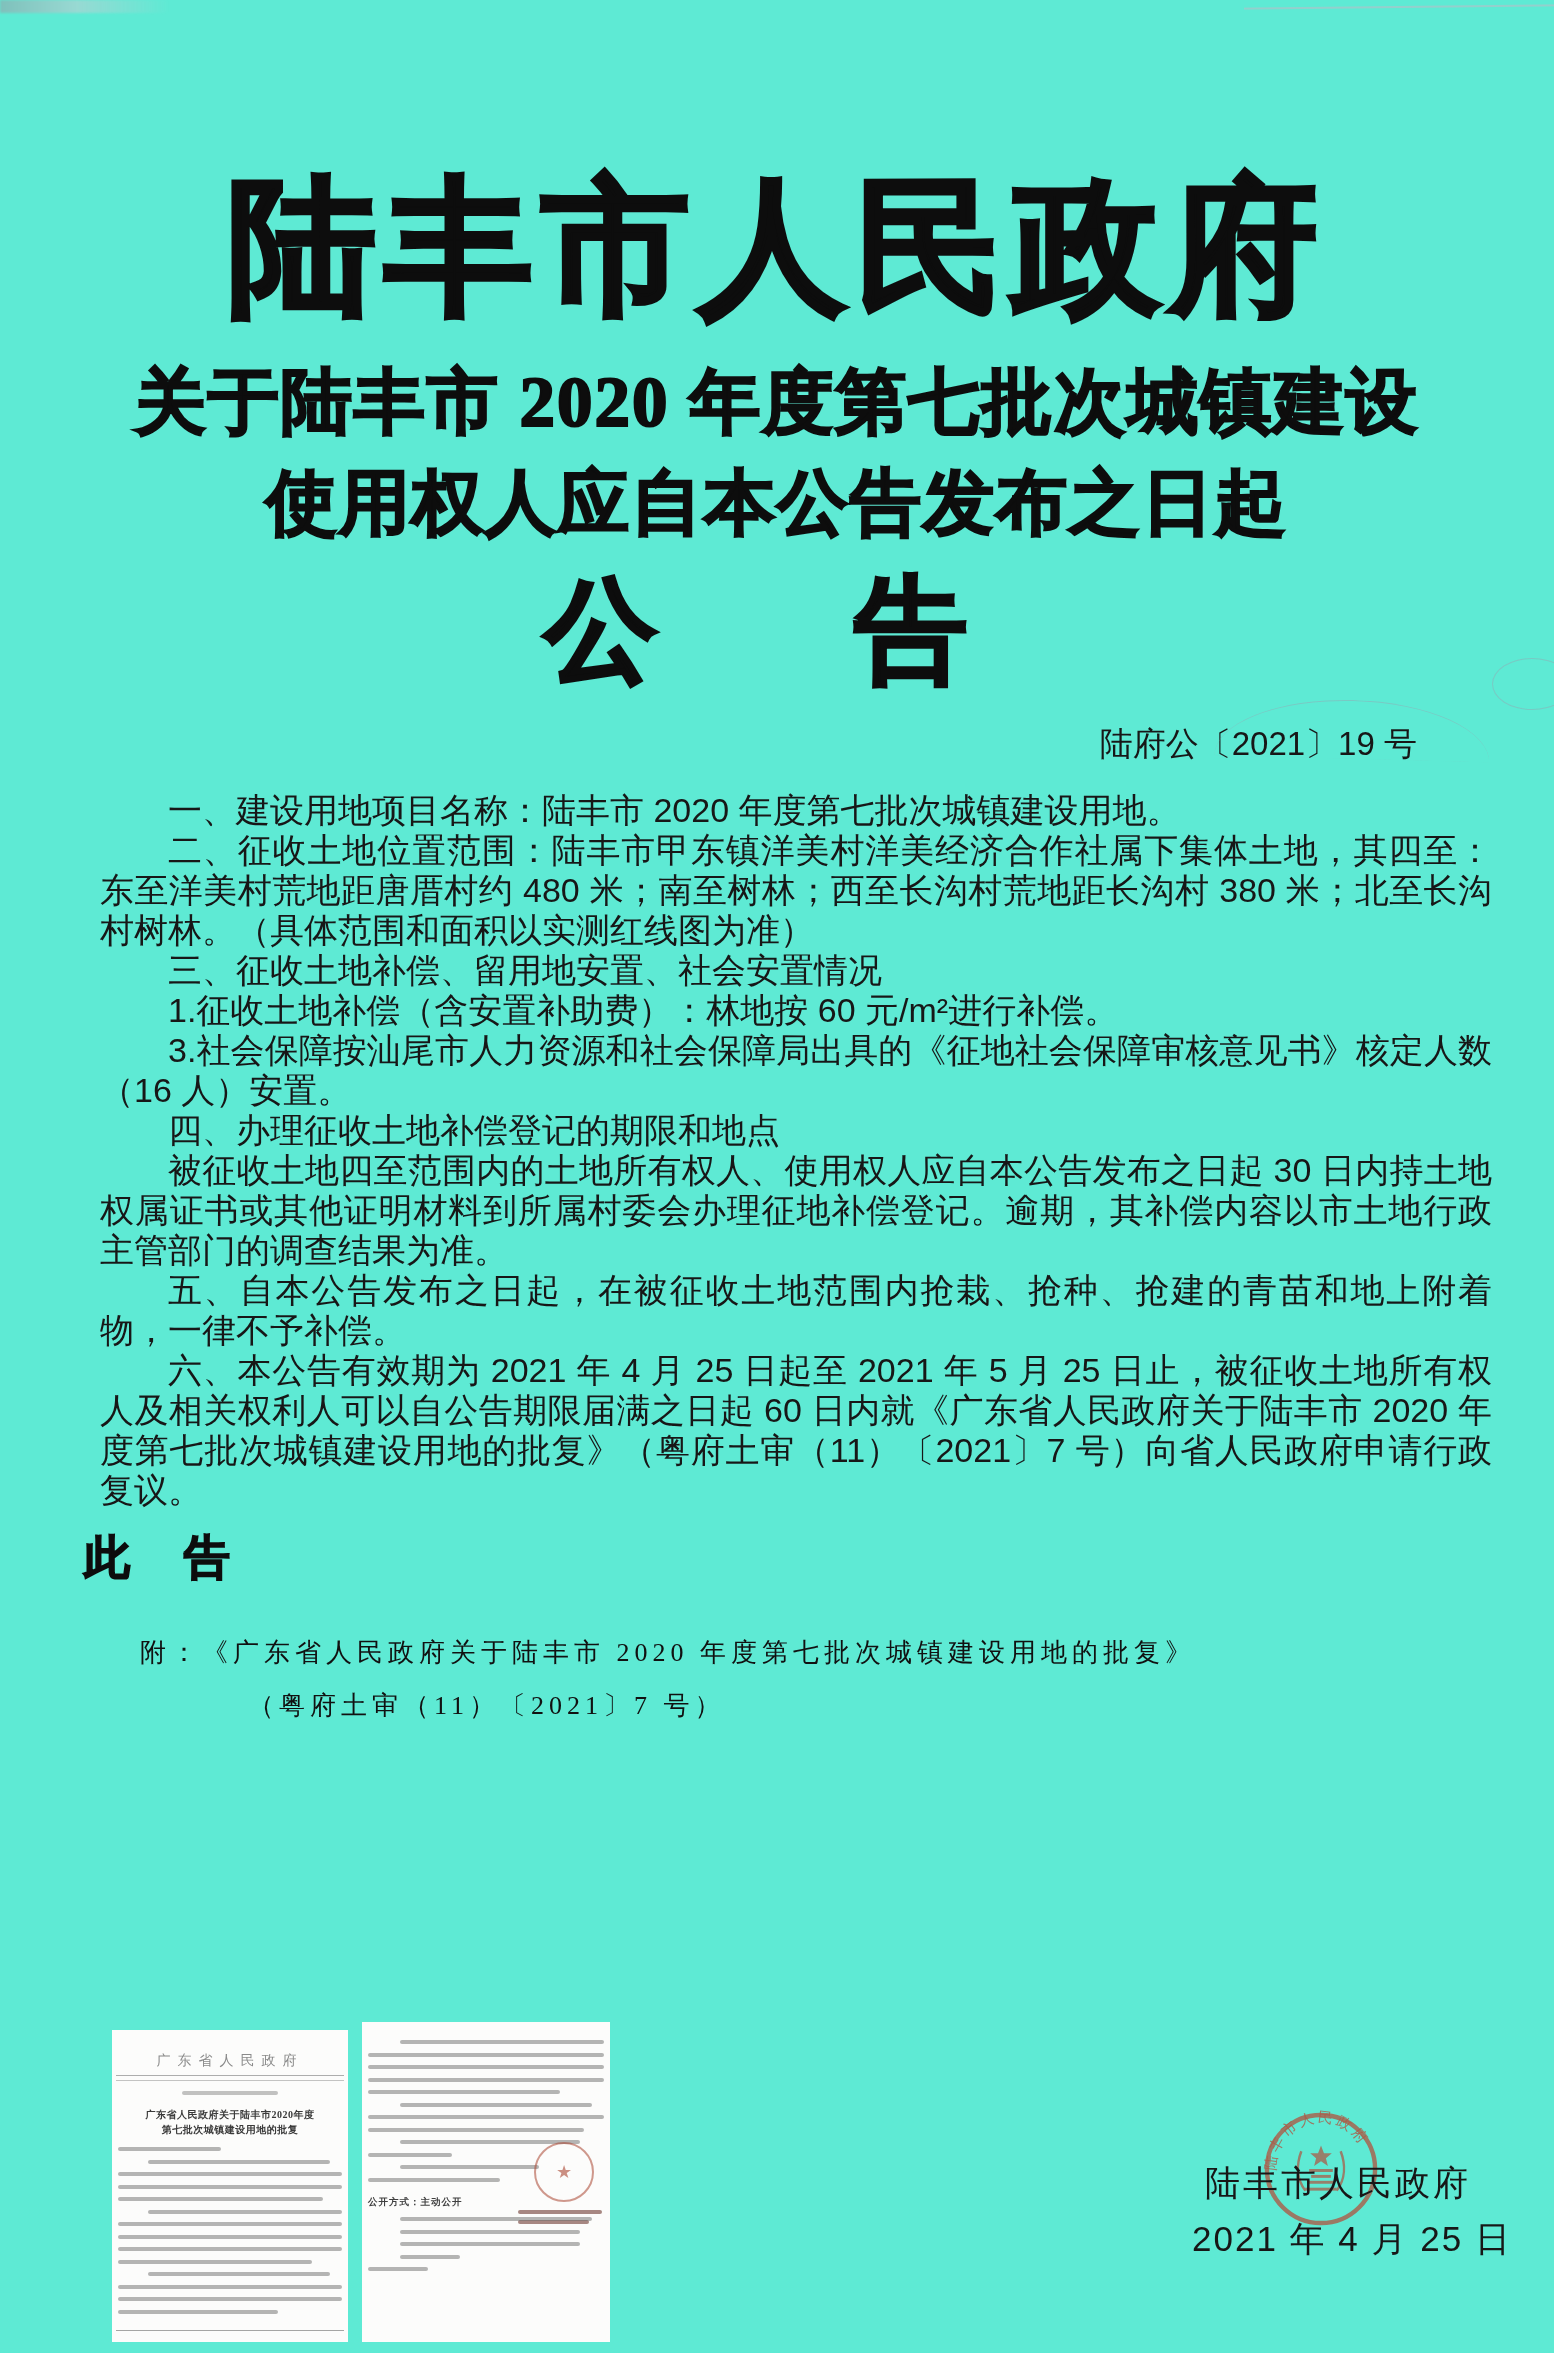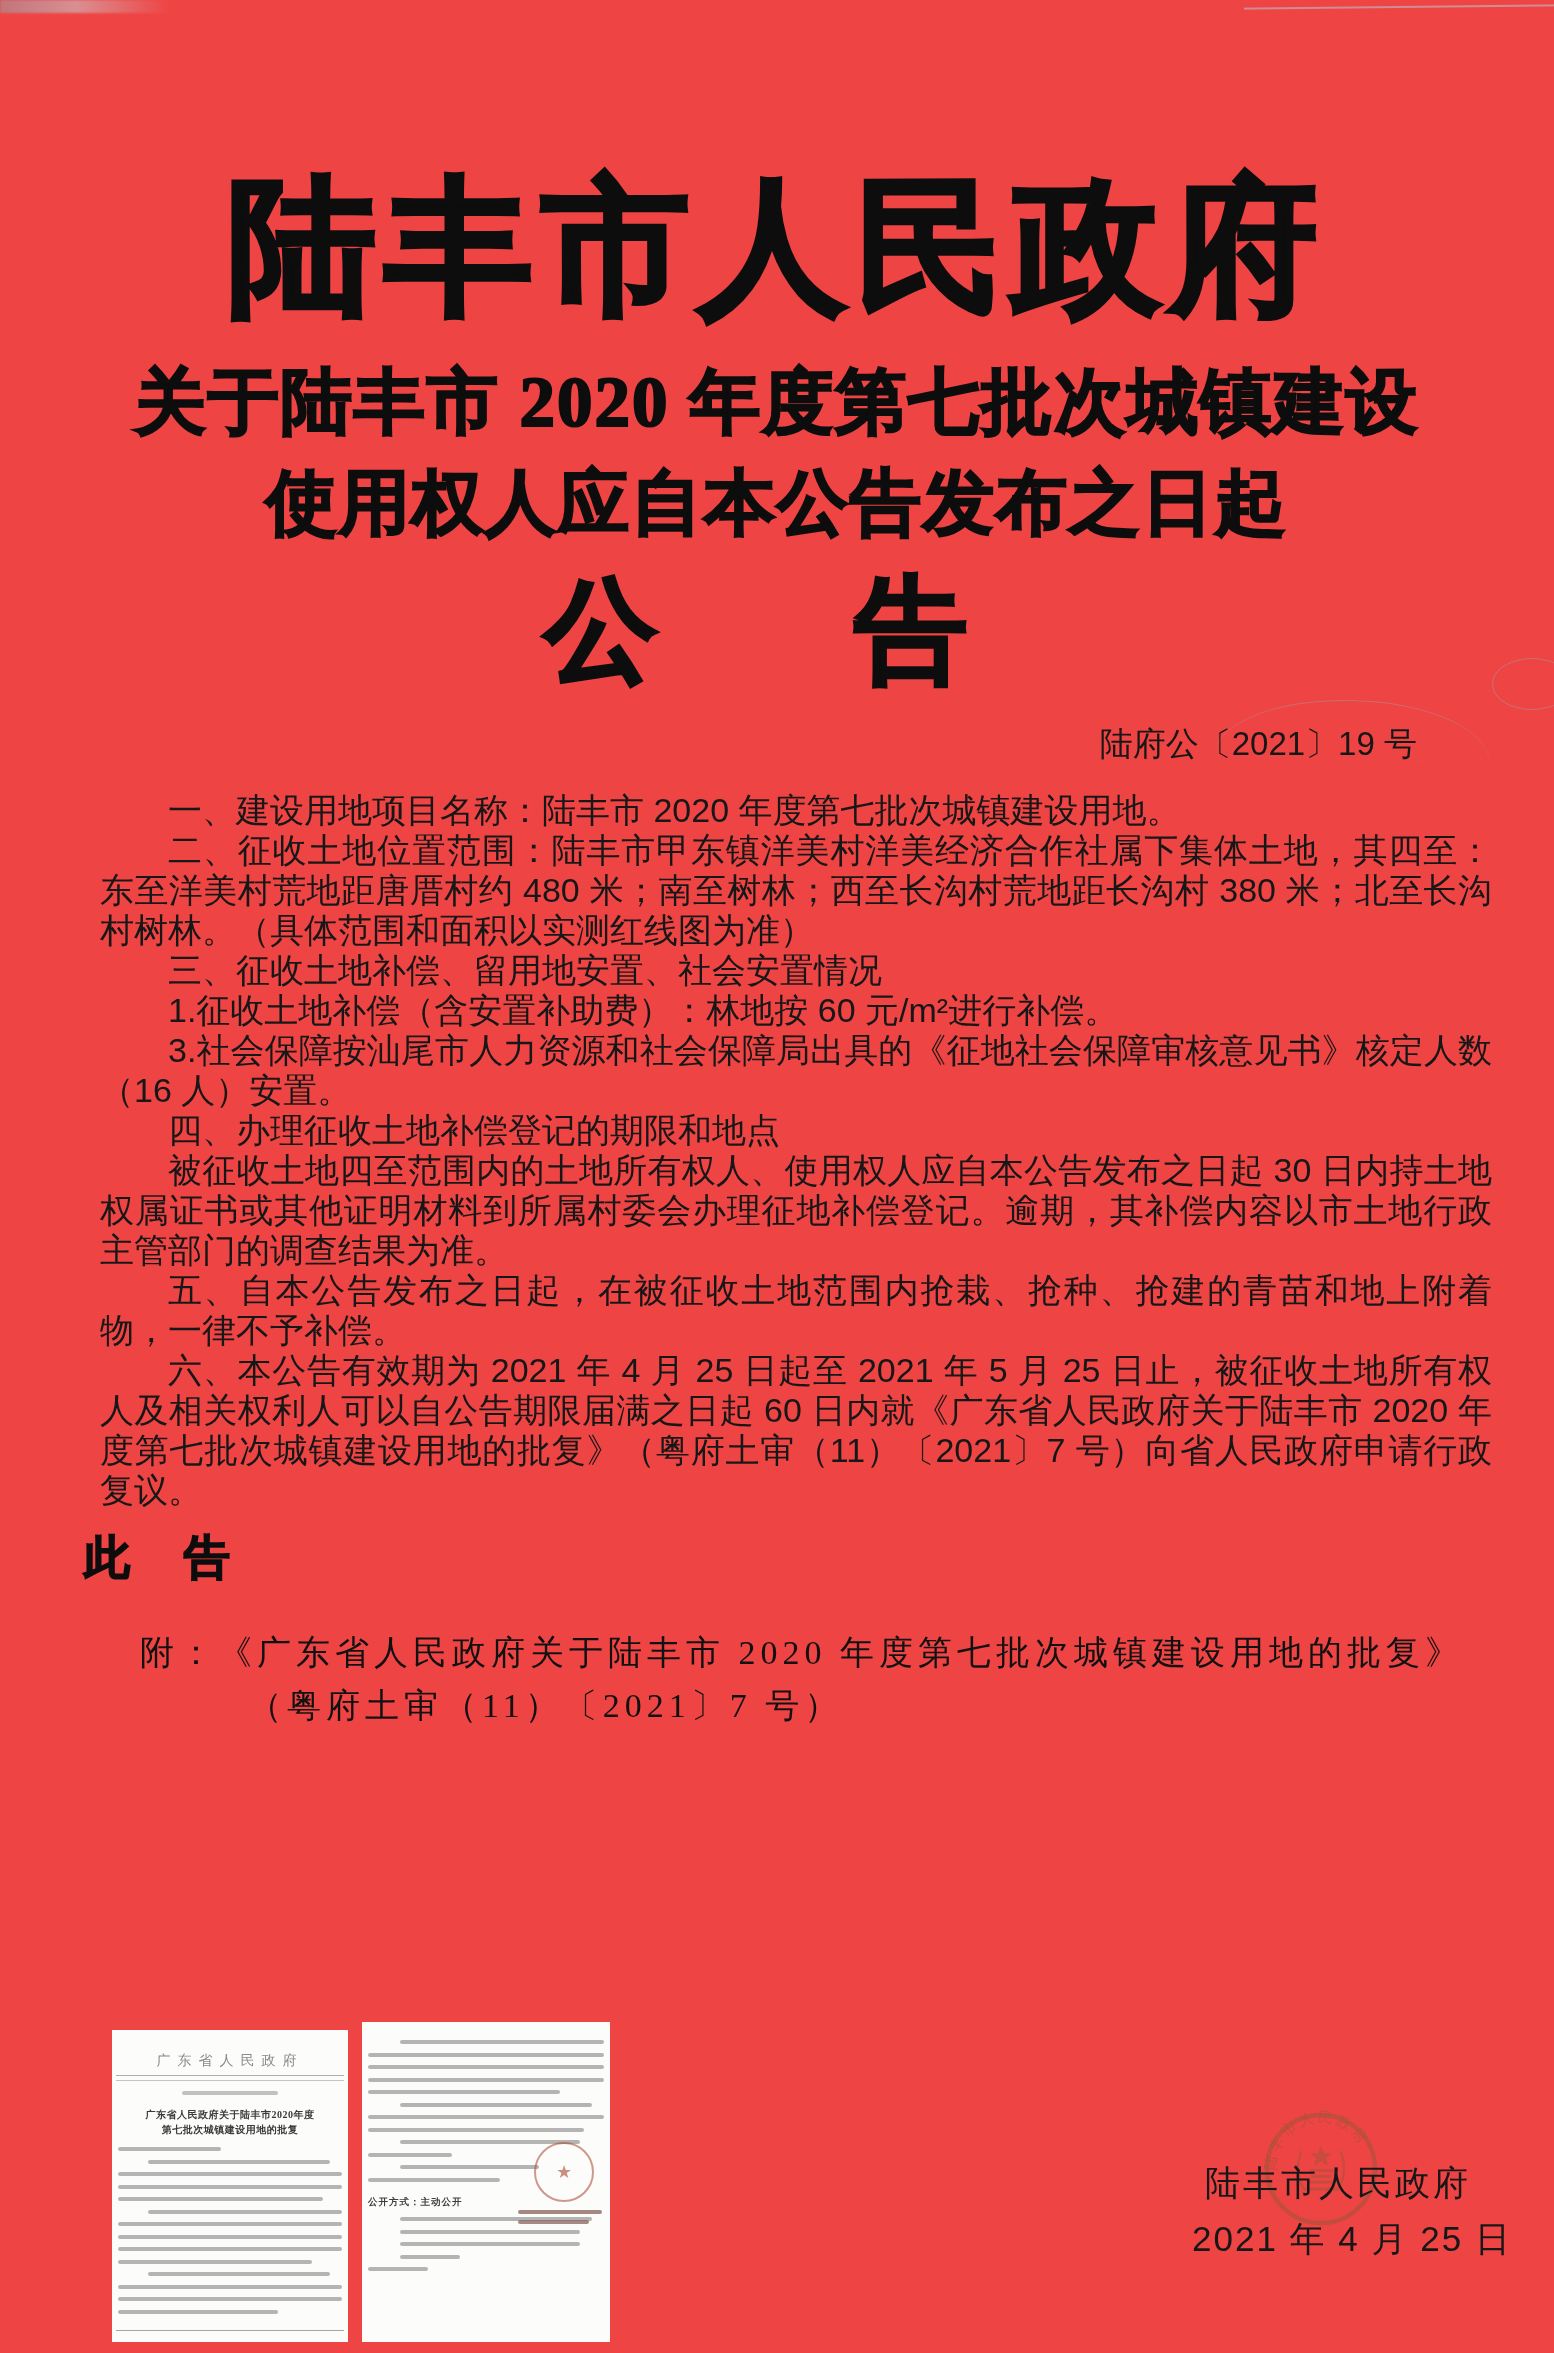--- a/index.html
+++ b/index.html
@@ -1,20 +1,20 @@
 <!DOCTYPE html>
 <html><head>
 <meta charset="utf-8">
 <style>
   html,body{margin:0;padding:0;background:#e8e8e8;}
   .page{
     position:relative;
     width:1554px;height:2353px;
     margin:0 auto;
-    background:#ef4444;
+    background:#5eead4;
     color:#151515;
     font-family:"Liberation Sans","DejaVu Sans",sans-serif;
     overflow:hidden;
   }
   
   .smudge-tl{position:absolute;left:0;top:0;width:170px;height:13px;
     background:linear-gradient(90deg,#9aa0a8 0%,#c8ccd2 45%,rgba(255,255,255,0) 100%);
     opacity:.55;filter:blur(1px);}
   .smudge-tr{position:absolute;right:0;top:6px;width:310px;height:2px;
     background:#b9bec8;opacity:.6;transform:rotate(-.6deg);filter:blur(.6px);}
@@ -41,21 +41,21 @@
     font-size:34px;line-height:40px;text-align:justify;color:#171717;}
   .body-text p{margin:0;text-indent:2em;}
   
   .closing{margin-top:20px;padding-left:84px;
     font-family:"Liberation Serif","DejaVu Serif",serif;font-weight:bold;
     font-size:46px;line-height:56px;letter-spacing:4px;color:#0d0d0d;
     -webkit-text-stroke:1.5px currentColor;}
   
   .attachment{margin-top:40px;padding-left:140px;
     font-family:"Liberation Serif","DejaVu Serif",serif;
-    font-size:34px;line-height:53px;letter-spacing:5px;color:#111;}
+    font-size:26px;line-height:53px;letter-spacing:5px;color:#111;}
   .attachment .line2{padding-left:108px;}
   
   .thumb{position:absolute;background:#fcfcfb;}
   .thumb-left{left:112px;top:2030px;width:228px;height:312px;padding:0 4px;}
   .thumb-right{left:362px;top:2022px;width:240px;height:320px;padding:0 4px;}
   .t-header{margin-top:22px;text-align:center;color:#8a8a8a;
     font-family:"Liberation Serif","DejaVu Serif",serif;
     font-size:14px;letter-spacing:7px;white-space:nowrap;}
   .t-rule{margin-top:5px;height:4px;border-top:1.2px solid #9a9a9a;border-bottom:1px solid #b5b5b5;opacity:.8;}
   .t-docnum{margin:10px auto 0 auto;width:96px;height:4px;background:#9a9a9a;opacity:.6;border-radius:2px;filter:blur(.4px);}

